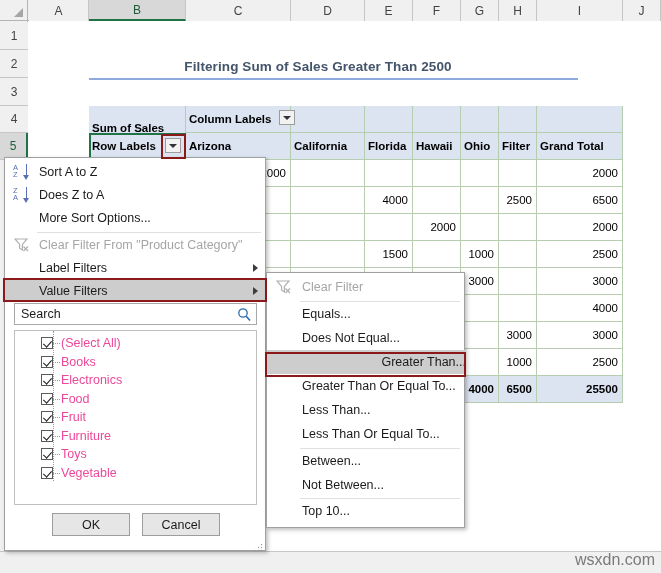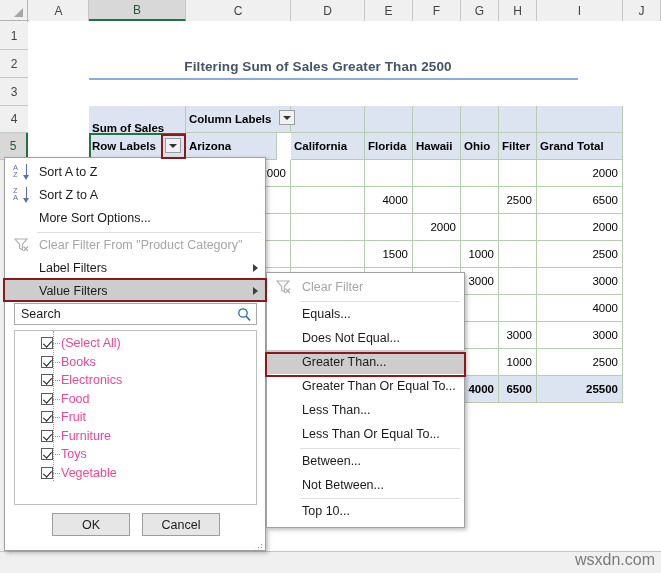--- a/index.html
+++ b/index.html
@@ -378,21 +378,21 @@
   <div id="pivot-table">
       <div class="pt-cell pt-hdr" style="left:89px;top:106px;width:97px;height:45px;">Sum of Sales</div>
       <div class="pt-cell pt-hdr" style="left:186px;top:106px;width:105px;height:27px;">Column Labels</div>
       <div class="pt-cell pt-hdr plain" style="left:291px;top:106px;width:74px;height:27px;"></div>
       <div class="pt-cell pt-hdr plain" style="left:365px;top:106px;width:48px;height:27px;"></div>
       <div class="pt-cell pt-hdr plain" style="left:413px;top:106px;width:48px;height:27px;"></div>
       <div class="pt-cell pt-hdr plain" style="left:461px;top:106px;width:38px;height:27px;"></div>
       <div class="pt-cell pt-hdr plain" style="left:499px;top:106px;width:38px;height:27px;"></div>
       <div class="pt-cell pt-hdr plain" style="left:537px;top:106px;width:86px;height:27px;"></div>
       <div class="pt-cell pt-hdr" style="left:89px;top:133px;width:97px;height:27px;">Row Labels</div>
-      <div class="pt-cell pt-hdr" style="left:186px;top:133px;width:91px;height:27px;">Arizona</div>
+      <div class="pt-cell pt-hdr" style="left:186px;top:133px;width:105px;height:27px;">Arizona</div>
       <div class="pt-cell pt-hdr" style="left:291px;top:133px;width:74px;height:27px;">California</div>
       <div class="pt-cell pt-hdr" style="left:365px;top:133px;width:48px;height:27px;">Florida</div>
       <div class="pt-cell pt-hdr" style="left:413px;top:133px;width:48px;height:27px;">Hawaii</div>
       <div class="pt-cell pt-hdr" style="left:461px;top:133px;width:38px;height:27px;">Ohio</div>
       <div class="pt-cell pt-hdr" style="left:499px;top:133px;width:38px;height:27px;">Filter</div>
       <div class="pt-cell pt-hdr" style="left:537px;top:133px;width:86px;height:27px;">Grand Total</div>
       <div class="pt-cell pt-data" style="left:89px;top:160px;width:97px;height:27px;"></div>
       <div class="pt-cell pt-data" style="left:186px;top:160px;width:105px;height:27px;">2000</div>
       <div class="pt-cell pt-data" style="left:291px;top:160px;width:74px;height:27px;"></div>
       <div class="pt-cell pt-data" style="left:365px;top:160px;width:48px;height:27px;"></div>
@@ -482,21 +482,21 @@
             <span class="letters">A<br>Z</span>
             <span class="arrow-dn"></span>
           </span>
           <span>Sort A to Z</span>
         </div>
         <div class="dd-item" style="position:absolute;left:0;top:25px;width:262px;height:23px;">
           <span class="sort-icon">
             <span class="letters">Z<br>A</span>
             <span class="arrow-dn"></span>
           </span>
-          <span>Sort Z to A</span>
+          <span>Does Z to A</span>
         </div>
         <div class="dd-item" style="position:absolute;left:0;top:48px;width:262px;height:23px;">
           <span>More Sort Options...</span>
         </div>
         <div class="dd-item disabled" style="position:absolute;left:0;top:75px;width:262px;height:23px;">
           <span class="funnel-icon"><svg width="16" height="14" viewBox="0 0 16 14">
               <path d="M1 1 L13 1 L8.4 6.4 L8.4 12 L5.6 10.2 L5.6 6.4 Z" fill="none" stroke="#b0b0b0" stroke-width="1.2"></path>
               <line x1="9.5" y1="8.5" x2="14" y2="13" stroke="#b0b0b0" stroke-width="1.2"></line>
               <line x1="14" y1="8.5" x2="9.5" y2="13" stroke="#b0b0b0" stroke-width="1.2"></line>
             </svg></span>
@@ -595,21 +595,21 @@
               <line x1="14" y1="8.5" x2="9.5" y2="13" stroke="#b0b0b0" stroke-width="1.2"></line>
             </svg></span>
           <span>Clear Filter</span>
         </div>
         <div class="sm-item" style="position:absolute;left:0;top:29px;width:199px;height:24px;">
           <span>Equals...</span>
         </div>
         <div class="sm-item" style="position:absolute;left:0;top:53px;width:199px;height:24px;">
           <span>Does Not Equal...</span>
         </div>
-        <div class="sm-item highlight" style="position:absolute;left:0;top:77px;width:199px;height:24px;">
+        <div class="sm-item highlight" style="position:absolute;left:0;top:77px;width:199px;height:24px;justify-content:flex-end;">
           <span>Greater Than...</span>
         </div>
         <div class="sm-item" style="position:absolute;left:0;top:101px;width:199px;height:24px;">
           <span>Greater Than Or Equal To...</span>
         </div>
         <div class="sm-item" style="position:absolute;left:0;top:125px;width:199px;height:24px;">
           <span>Less Than...</span>
         </div>
         <div class="sm-item" style="position:absolute;left:0;top:149px;width:199px;height:24px;">
           <span>Less Than Or Equal To...</span>

